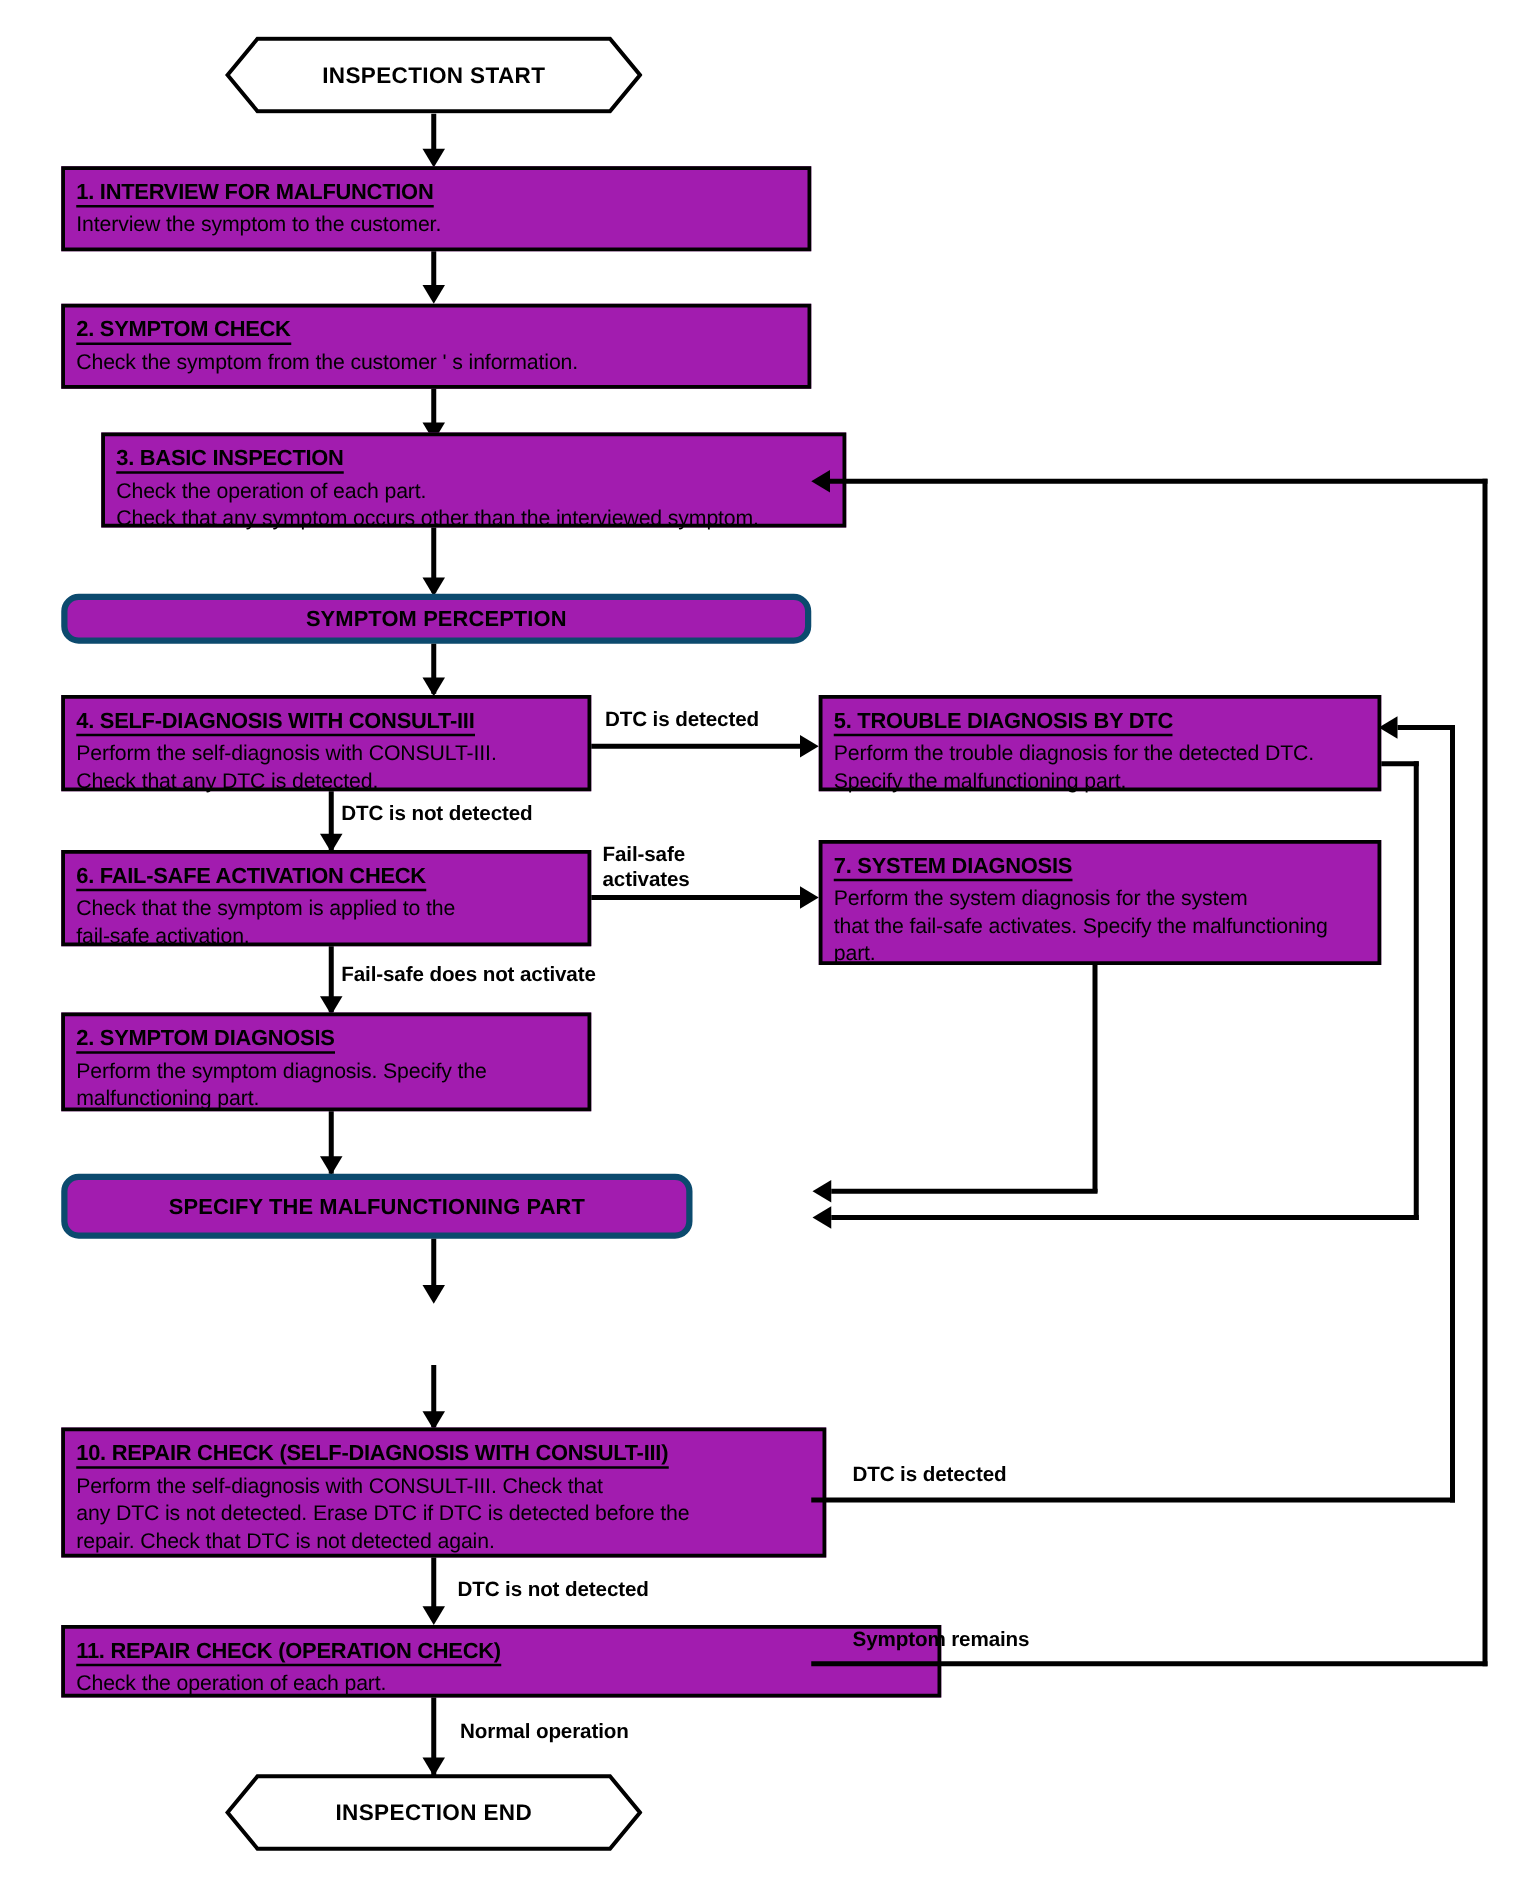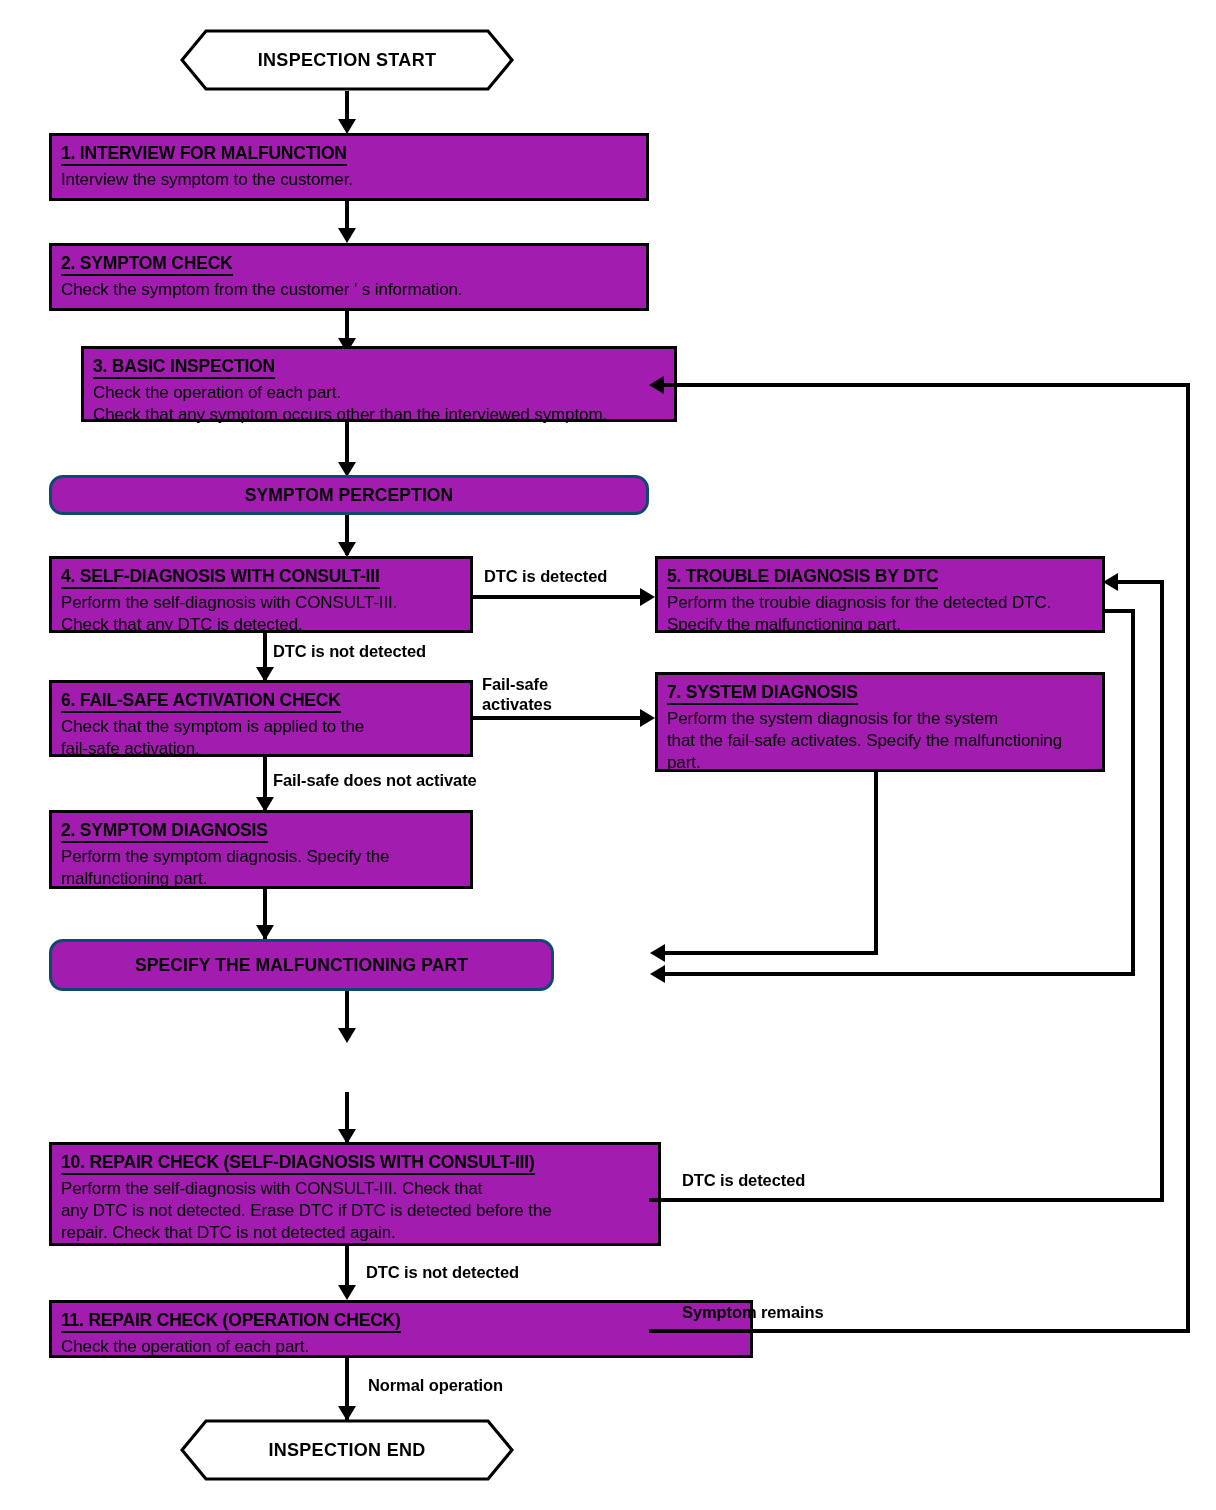--- a/index.html
+++ b/index.html
@@ -39,21 +39,21 @@
   }
   .box .body {
     font-size: 17px;
     line-height: 22px;
     color: #000;
     white-space: pre-line;
     letter-spacing: -0.1px;
   }
   
   .rounded {
-    border: 3px solid #0c4a6e;
+    border: 5px solid #0c4a6e;
     border-radius: 14px;
     display: flex;
     align-items: center;
     justify-content: center;
     font-weight: bold;
     font-size: 17.5px;
     letter-spacing: 0.1px;
     color: #000;
   }
   

